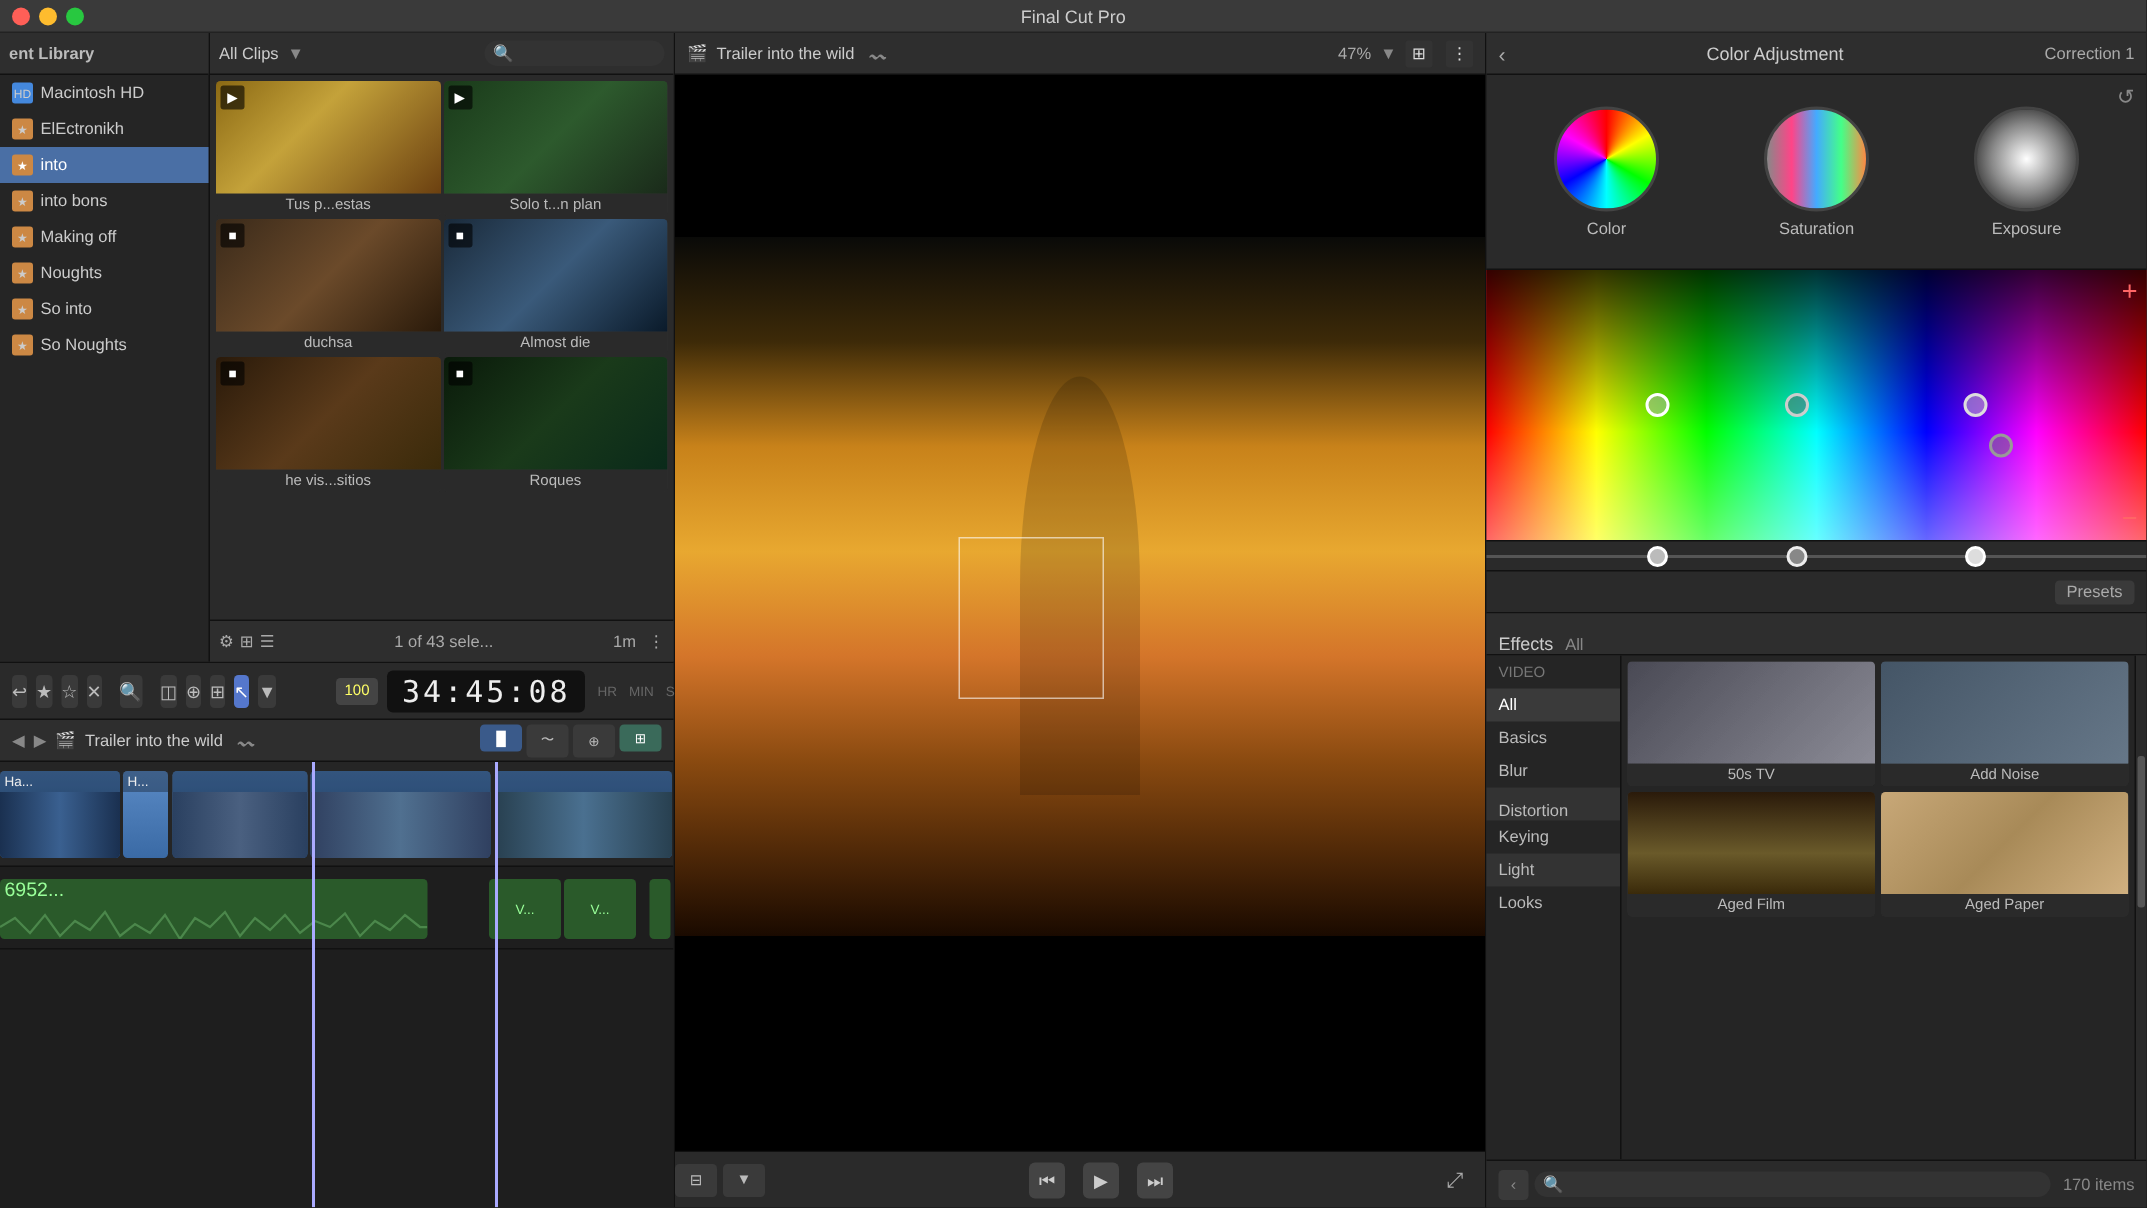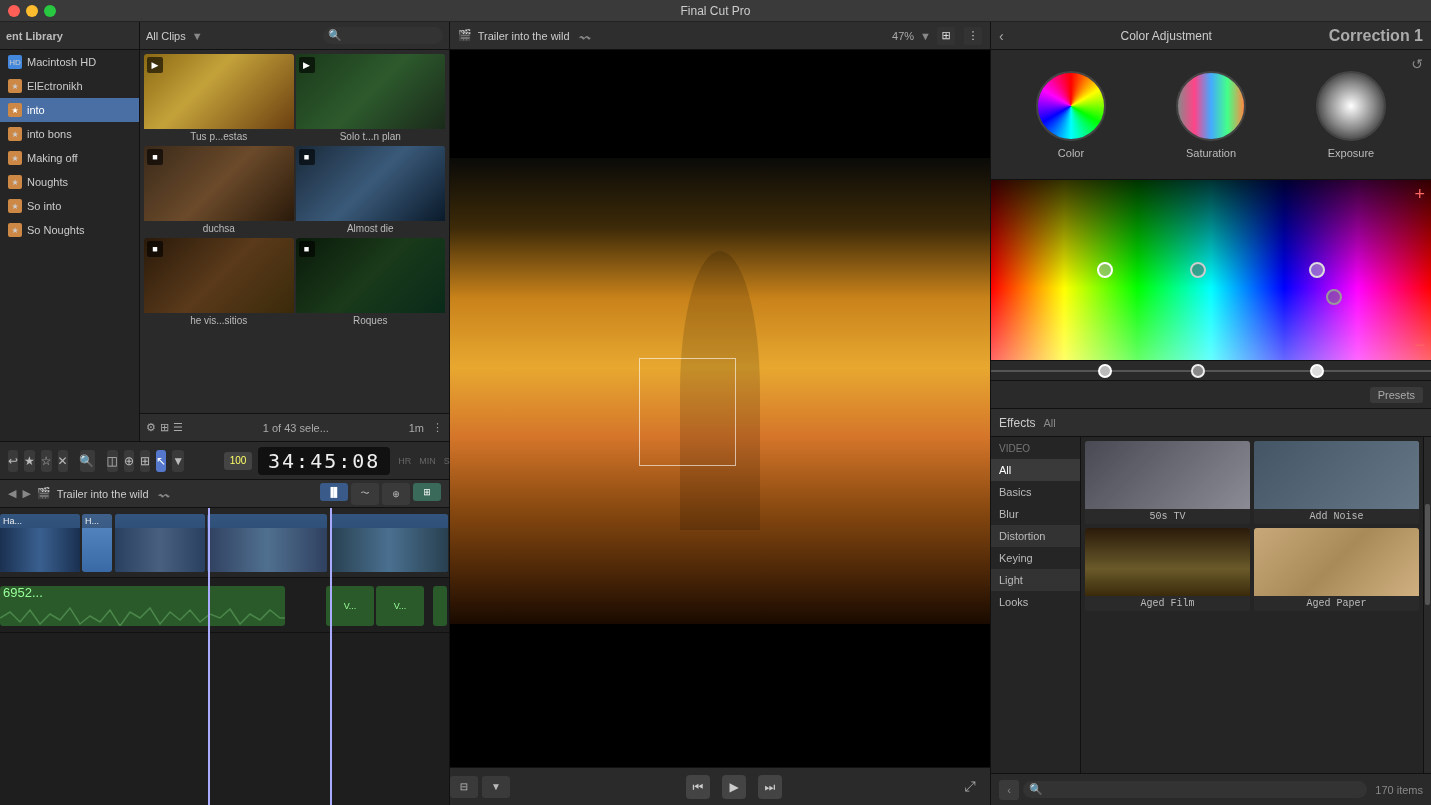--- a/index.html
+++ b/index.html
@@ -311,23 +311,22 @@
 
     .color-title {
       flex: 1;
       text-align: center;
       font-size: 12px;
       color: #ccc;
       font-weight: 500;
     }
 
     .correction-label {
-      font-size: 16px;
+      font-size: 11px;
       color: #aaa;
-      font-weight: bold;
     }
 
     #color-controls {
       height: 130px;
       display: flex;
       align-items: center;
       justify-content: space-around;
       padding: 10px;
       border-bottom: 1px solid #111;
       position: relative;
@@ -487,21 +486,21 @@
       width: 100%;
       height: 100%;
       opacity: 0.7;
     }
 
     
     #effects-header {
       height: 28px;
       background: #2e2e2e;
       display: flex;
-      align-items: center;
+      align-items: flex-end;
       padding: 0 8px;
       gap: 8px;
       border-bottom: 1px solid #111;
     }
 
     .effects-title {
       font-size: 12px;
       color: #ccc;
       font-weight: 500;
     }
@@ -544,21 +543,20 @@
     }
 
     #effects-grid {
       flex: 1;
       display: grid;
       grid-template-columns: 1fr 1fr;
       gap: 4px;
       padding: 4px;
       overflow-y: auto;
       align-content: start;
-      font-family: Liberation Mono, monospace;
     }
 
     .effect-item {
       background: #333;
       border-radius: 3px;
       cursor: pointer;
       overflow: hidden;
     }
 
     .effect-thumb {
@@ -951,21 +949,21 @@
           </div>
           <div class="effects-cat selected">
             <span>All</span>
           </div>
           <div class="effects-cat">
             <span>Basics</span>
           </div>
           <div class="effects-cat">
             <span>Blur</span>
           </div>
-          <div class="effects-cat" style="background:#333;">
+          <div class="effects-cat" style="background:#333;align-items:flex-end;">
             <span>Distortion</span>
           </div>
           <div class="effects-cat">
             <span>Keying</span>
           </div>
           <div class="effects-cat" style="background:#333;">
             <span>Light</span>
           </div>
           <div class="effects-cat">
             <span>Looks</span>

